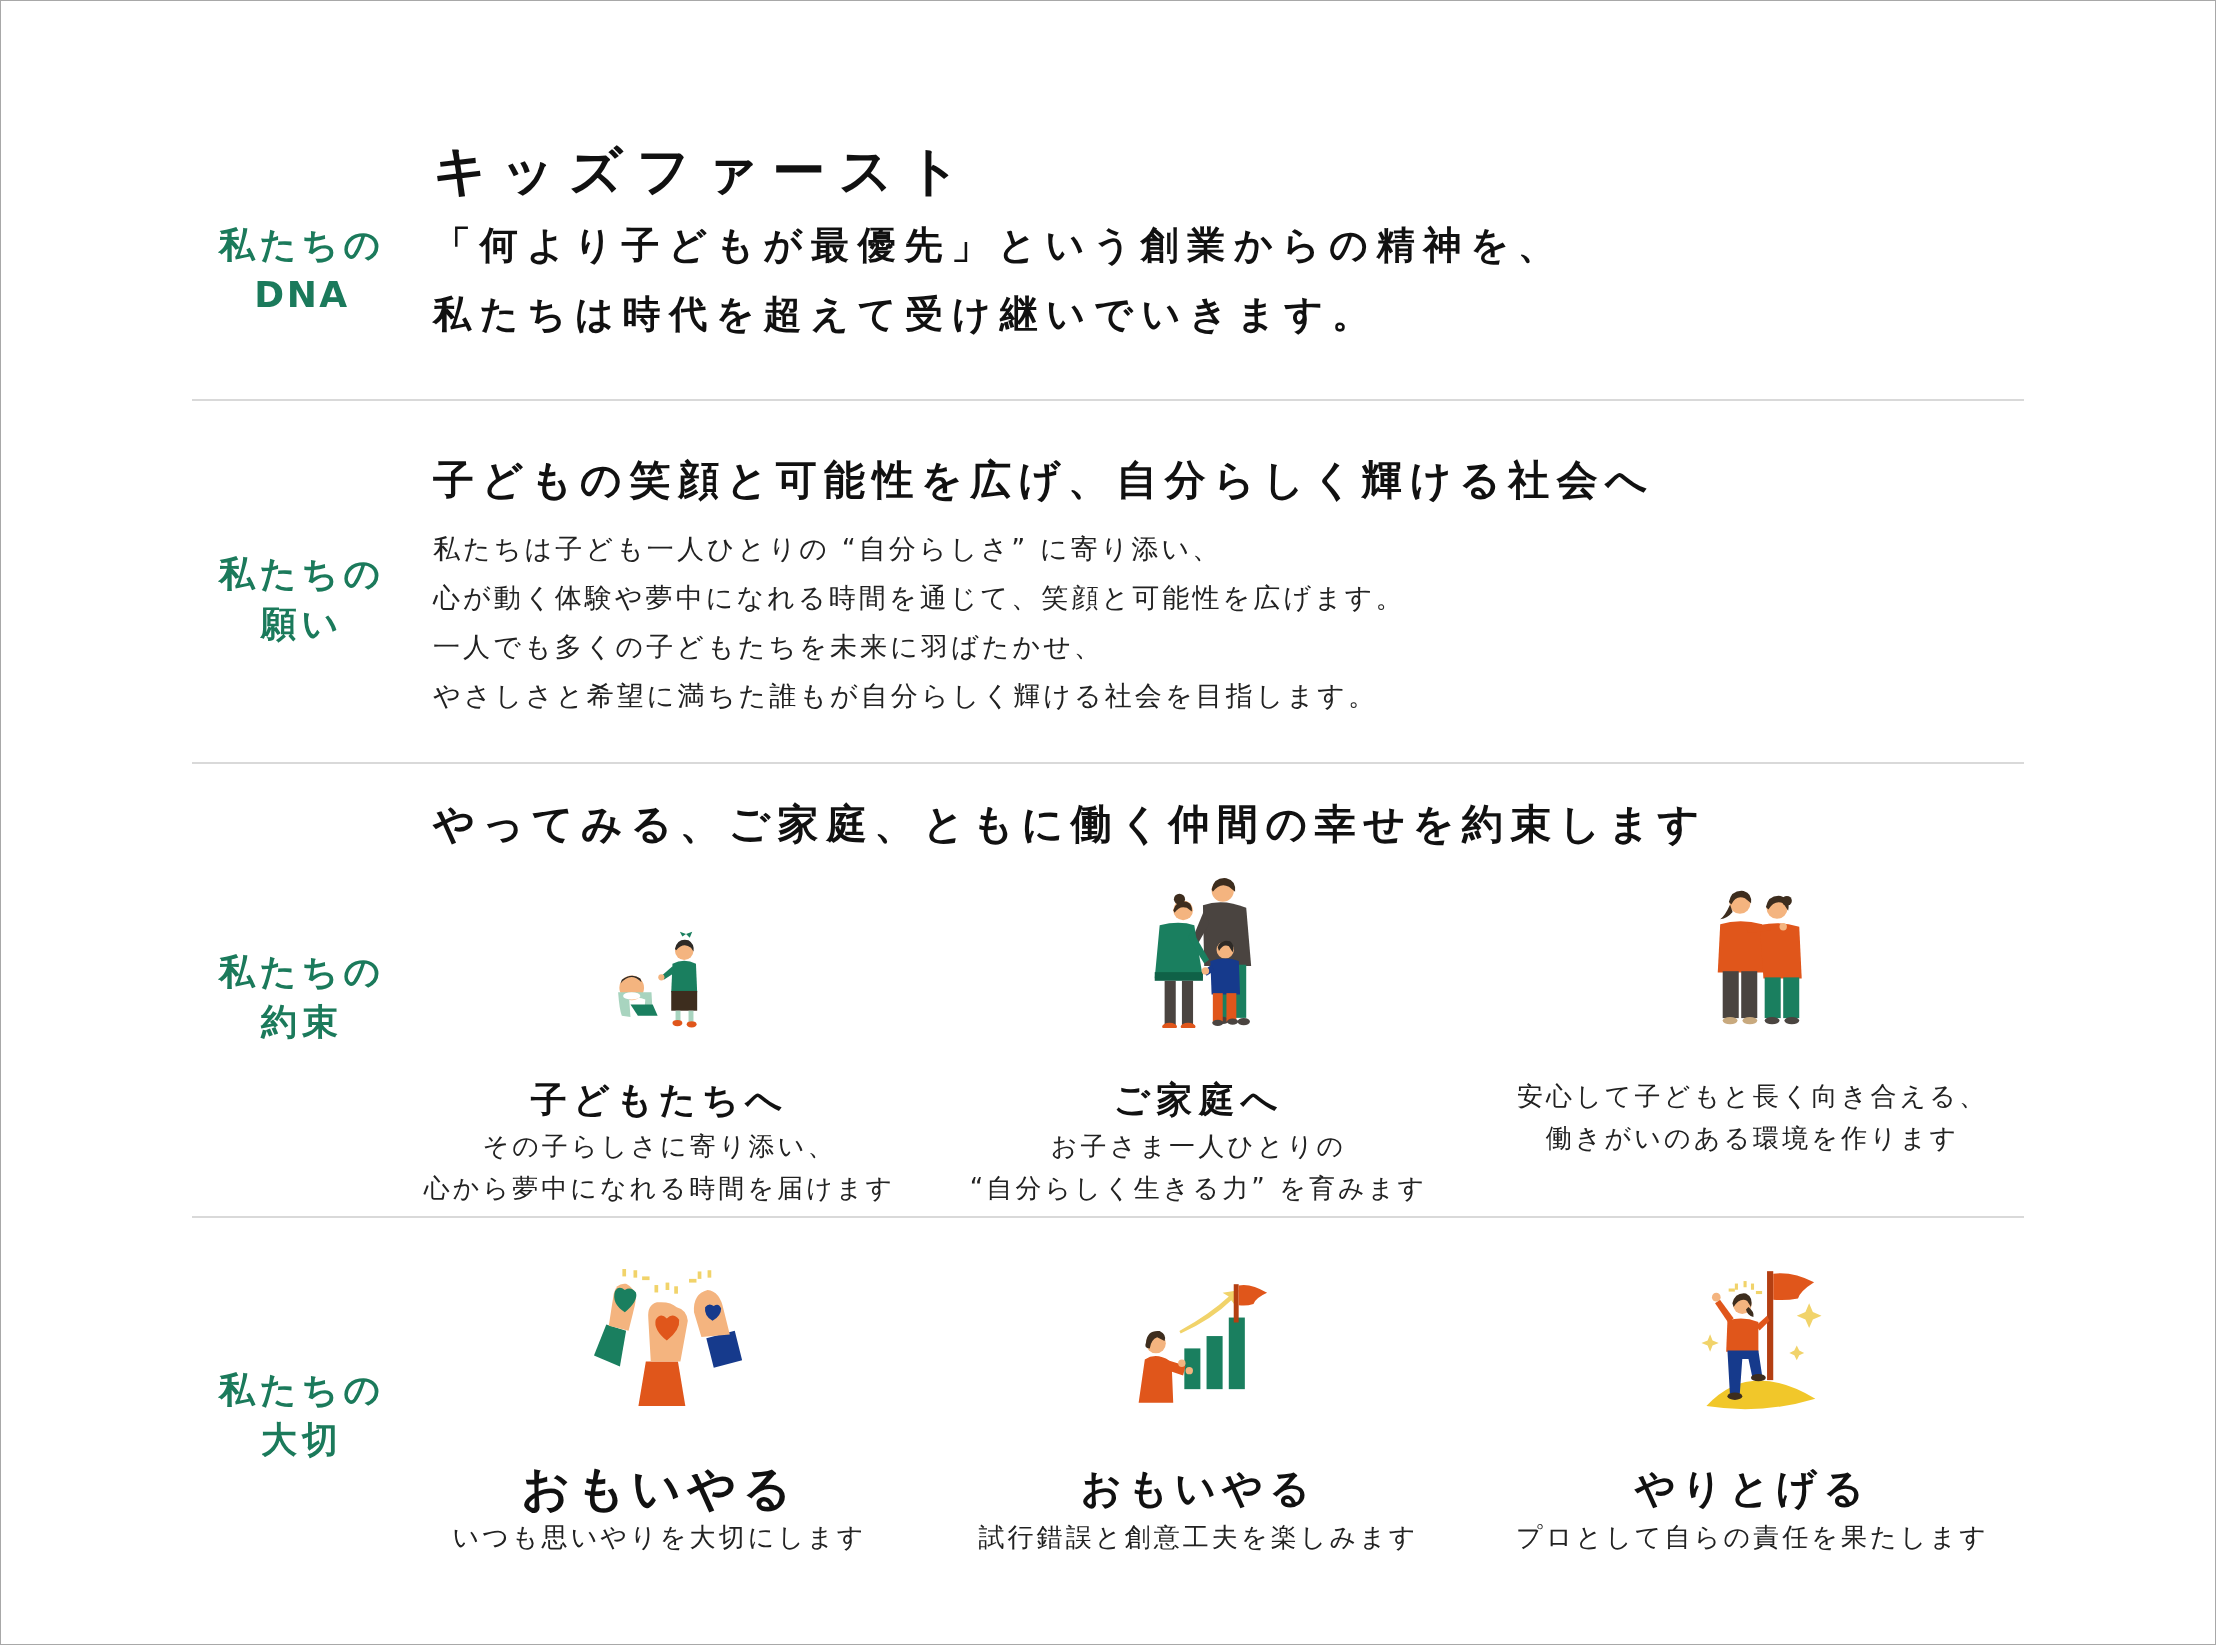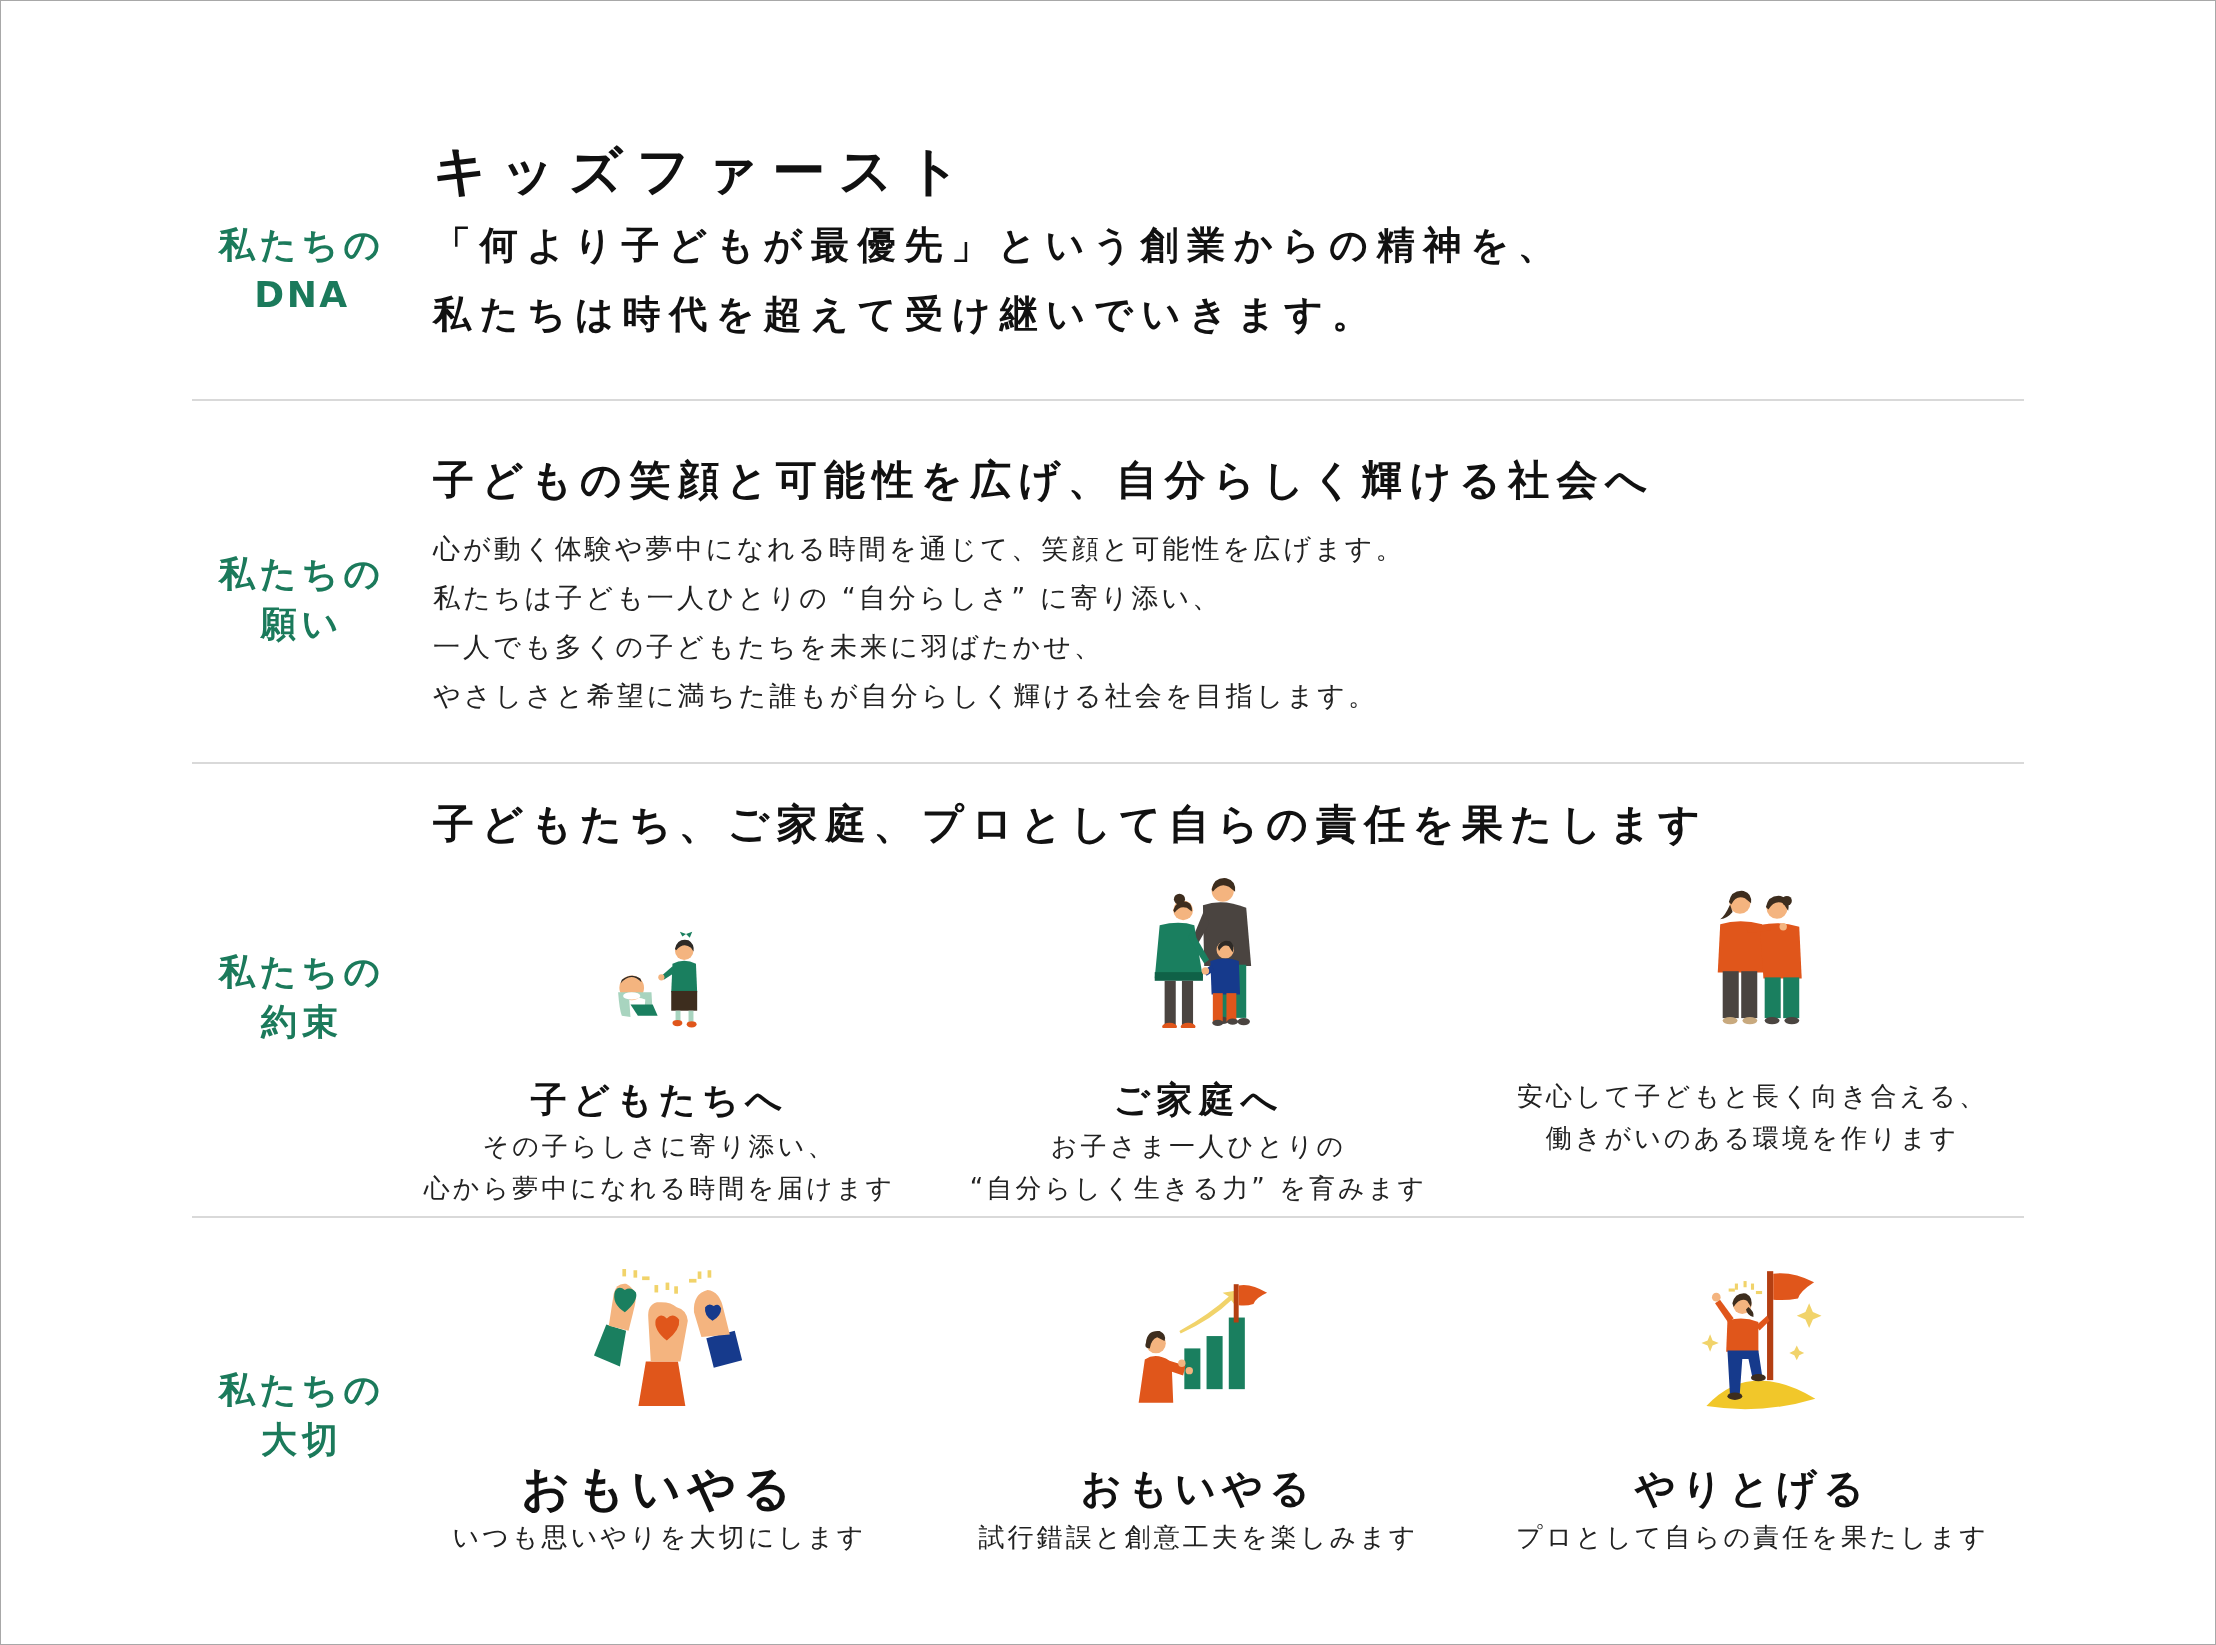--- a/index.html
+++ b/index.html
@@ -55,35 +55,35 @@
 
 <div class="divider" style="top:399px;"></div>
 
 <section>
   <div class="label" style="top:549px;">
     <div>私たちの</div>
     <div>願い</div>
   </div>
   <div class="center heading" style="top:449px; line-height:62px;">子どもの笑顔と可能性を広げ、自分らしく輝ける社会へ</div>
   <div class="center body-text" style="top:524px;">
+    <div>私たちは子ども一人ひとりの “自分らしさ” に寄り添い、</div>
     <div>心が動く体験や夢中になれる時間を通じて、笑顔と可能性を広げます。</div>
-    <div>私たちは子ども一人ひとりの “自分らしさ” に寄り添い、</div>
     <div>一人でも多くの子どもたちを未来に羽ばたかせ、</div>
     <div>やさしさと希望に満ちた誰もが自分らしく輝ける社会を目指します。</div>
   </div>
 </section>
 
 <div class="divider" style="top:762px;"></div>
 
 <section>
   <div class="label" style="top:947px;">
     <div>私たちの</div>
     <div>約束</div>
   </div>
-  <div class="center heading" style="top:793px; line-height:62px;">子どもたち、ご家庭、プロとして自らの責任を果たします</div>
+  <div class="center heading" style="top:793px; line-height:62px;">やってみる、ご家庭、ともに働く仲間の幸せを約束します</div>
 
   <div class="illus" style="left:613px; top:923px;">
     <svg width="93" height="105" viewBox="0 0 150 170">
 
       <ellipse cx="30" cy="105" rx="20" ry="20" fill="#f4b47f"></ellipse>
       <path d="M12 98 Q28 78 46 96 L44 90 Q30 80 14 92 Z" fill="#2e2a26"></path>
       <path d="M8 112 Q10 140 14 150 L28 152 L26 124 Q40 118 52 124 L50 148 L64 148 L62 112 Z" fill="#a8d4bf"></path>
       <path d="M28 132 L64 132 L72 150 L40 150 Z" fill="#1a7f5f"></path>
       <ellipse cx="30" cy="118" rx="14" ry="6" fill="#ffffff"></ellipse>
 

